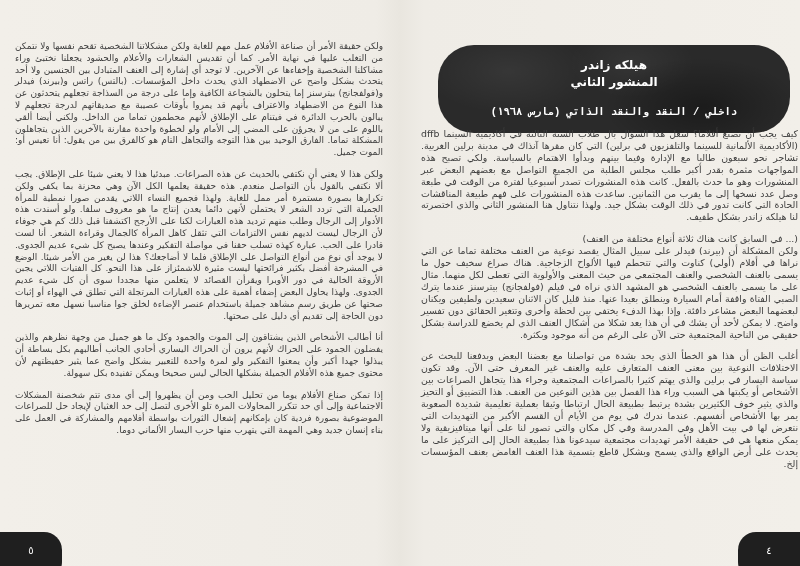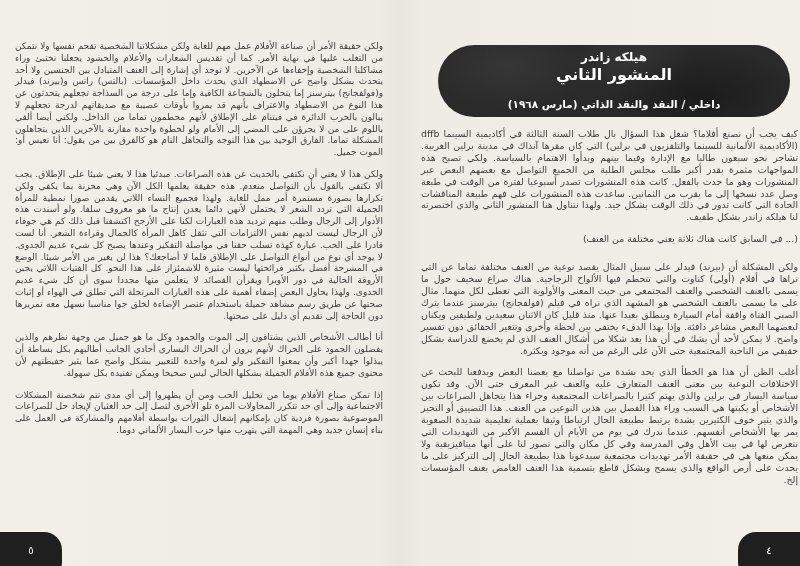--- a/index.html
+++ b/index.html
@@ -31,39 +31,39 @@
     font-size: 9px; line-height: 11.8px;
   }
   .page.left p { margin-bottom: 10px; }
 
   .page.right .text-col {
     position: absolute; top: 128px; right: 2px; left: 21px;
     font-size: 9.4px; line-height: 11.9px;
   }
   .page.right p { margin-bottom: 10px; }
   .page.right p.quote-line { margin-bottom: 0; }
-  .page.right p.after-quote { margin-top: 16px; }
+  .page.right p.after-quote { margin-top: 0; }
 
   
   .header-pill {
-    position: absolute; top: 45px; left: 38px; width: 352px; height: 72px;
+    position: absolute; top: 45px; left: 38px; width: 352px; height: 88px;
     border-radius: 36px;
     background:
       radial-gradient(ellipse 120px 60px at 20% 30%, rgba(255,255,255,0.06), rgba(255,255,255,0) 70%),
       radial-gradient(ellipse 140px 70px at 75% 70%, rgba(0,0,0,0.35), rgba(0,0,0,0) 70%),
       radial-gradient(ellipse 90px 50px at 55% 20%, rgba(255,255,255,0.05), rgba(255,255,255,0) 70%),
       #2a2a2a;
     color: #ffffff;
     display: flex; flex-direction: column; align-items: center; justify-content: center;
     text-align: center;
     direction: rtl;
   }
   .header-pill .author   { font-size: 12px; font-weight: bold; line-height: 15px; }
-  .header-pill .title    { font-size: 16px; font-weight: bold; line-height: 19px; }
-  .header-pill .subtitle { font-size: 10.5px; font-weight: bold; line-height: 15px; margin-top: 13px; }
+  .header-pill .title    { font-size: 12px; font-weight: bold; line-height: 19px; }
+  .header-pill .subtitle { font-size: 10.5px; font-weight: bold; line-height: 15px; margin-top: 13px; font-family: Liberation Mono, monospace; }
 
   
   .page-num {
     position: absolute;
     background: #1f1f1f;
     color: #ffffff;
     font-size: 10px;
     display: flex; align-items: center; justify-content: center;
   }
   .page-num.left {
@@ -95,21 +95,21 @@
   </div>
 
   <div class="page right">
     <div class="header-pill">
       <div class="author">هيلكه زاندر</div>
       <div class="title">المنشور الثاني</div>
       <div class="subtitle">داخلي / النقد والنقد الذاتي (مارس ١٩٦٨)</div>
     </div>
     <div class="text-col">
       <p>كيف يجب أن نصنع أفلاما؟ شغل هذا السؤال بال طلاب السنة الثالثة في أكاديمية السينما dffb (الأكاديمية الألمانية للسينما والتلفزيون في برلين) التي كان مقرها آنذاك في مدينة برلين الغربية. تشاجر نحو سبعون طالبا مع الإدارة وفيما بينهم وبدأوا الاهتمام بالسياسة. ولكي تصبح هذه المواجهات مثمرة بقدر أكبر طلب مجلس الطلبة من الجميع التواصل مع بعضهم البعض عبر المنشورات وهو ما حدث بالفعل. كانت هذه المنشورات تصدر أسبوعيا لفترة من الوقت في طبعة وصل عدد نسخها إلى ما يقرب من الثمانين. ساعدت هذه المنشورات على فهم طبيعة المناقشات الحادة التي كانت تدور في ذلك الوقت بشكل جيد. ولهذا نتناول هنا المنشور الثاني والذي اختصرته لنا هيلكه زاندر بشكل طفيف.</p>
-      <p class="quote-line">(... في السابق كانت هناك ثلاثة يعني مختلفة من العنف)</p>
+      <p class="quote-line">(... في السابق كانت هناك ثلاثة أنواع مختلفة من العنف)</p>
       <p class="after-quote">ولكن المشكلة أن (بيرند) فيدلر على سبيل المثال يقصد نوعية من العنف مختلفة تماما عن التي نراها في أفلام (أولي) كناوت والتي تتحطم فيها الألواح الزجاجية. هناك صراع سخيف حول ما يسمى بالعنف الشخصي والعنف المجتمعي من حيث المعنى والأولوية التي تعطى لكل منهما. مثال على ما يسمى بالعنف الشخصي هو المشهد الذي نراه في فيلم (فولفجانج) بيترسنز عندما يترك الصبي الفتاة واقفة أمام السيارة وينطلق بعيدا عنها. منذ قليل كان الاثنان سعيدين ولطيفين ويكنان لبعضهما البعض مشاعر دافئة. وإذا بهذا الدفء يختفي بين لحظة وأخرى وتتغير الحقائق دون تفسير واضح. لا يمكن لأحد أن يشك في أن هذا يعد شكلا من أشكال العنف الذي لم يخضع للدراسة بشكل حقيقي من الناحية المجتمعية حتى الآن على الرغم من أنه موجود وبكثرة.</p>
       <p>أغلب الظن أن هذا هو الخطأ الذي يحد بشدة من تواصلنا مع بعضنا البعض ويدفعنا للبحث عن الاختلافات النوعية بين معنى العنف المتعارف عليه والعنف غير المعرف حتى الآن. وقد تكون سياسة اليسار في برلين والذي يهتم كثيرا بالصراعات المجتمعية وجراء هذا يتجاهل الصراعات بين الأشخاص أو يكبتها هي السبب وراء هذا الفصل بين هذين النوعين من العنف. هذا التضييق أو التحيز والذي يثير خوف الكثيرين بشدة يرتبط بطبيعة الحال ارتباطا وثيقا بعملية تعليمية شديدة الصعوبة يمر بها الأشخاص أنفسهم. عندما ندرك في يوم من الأيام أن القسم الأكبر من التهديدات التي نتعرض لها في بيت الأهل وفي المدرسة وفي كل مكان والتي تصور لنا على أنها ميتافيزيقية ولا يمكن منعها هي في حقيقة الأمر تهديدات مجتمعية سيدعونا هذا بطبيعة الحال إلى التركيز على ما يحدث على أرض الواقع والذي يسمح وبشكل قاطع بتسمية هذا العنف الغامض بعنف المؤسسات إلخ.</p>
     </div>
     <div class="page-num right">
       <span>٤</span>
     </div>
   </div>
 
 </div>
 

